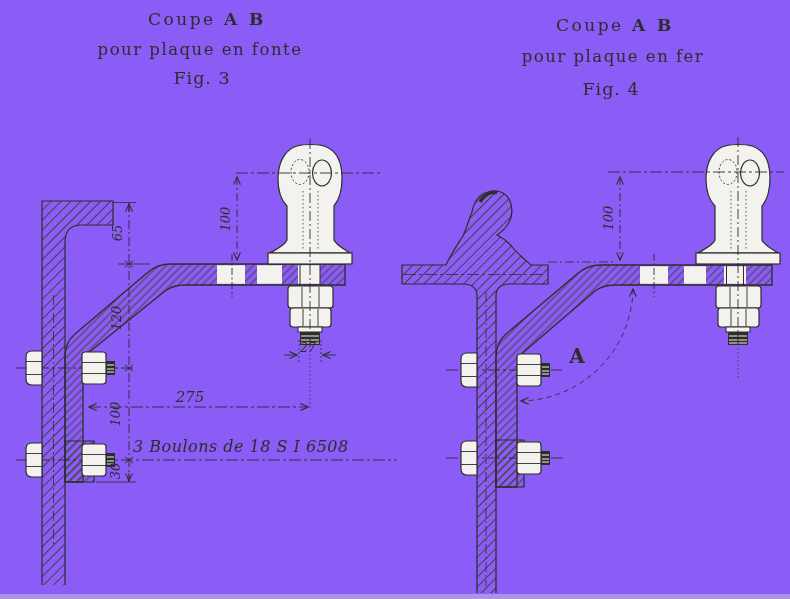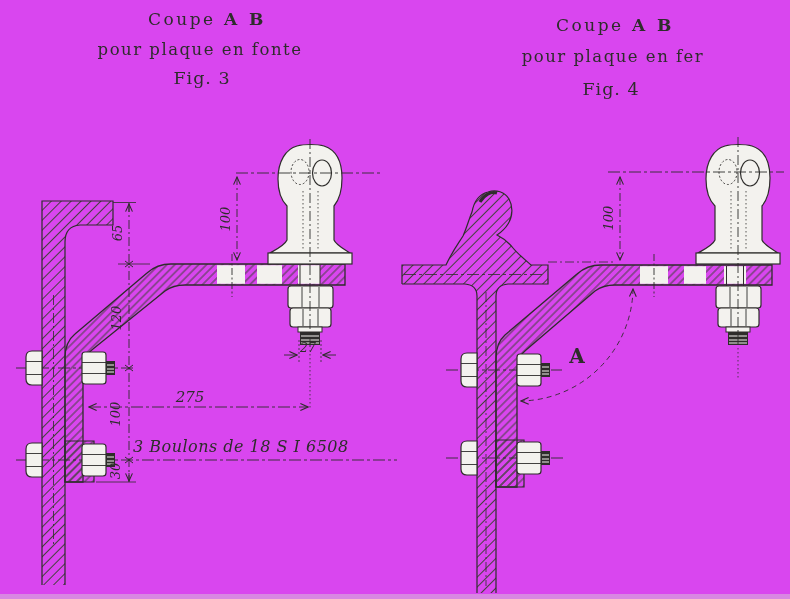--- a/index.html
+++ b/index.html
@@ -1,19 +1,19 @@
 <!DOCTYPE html>
 <html><head>
 <meta charset="utf-8">
 <style>
   html,body{margin:0;padding:0;}
   .canvas{
     position:relative;
     width:790px;height:599px;
-    background:#d946ef;
+    background:#8b5cf6;
     overflow:hidden;
     font-family:"DejaVu Serif", serif;
   }
   svg{display:block;}
   text{fill:#2e2d2b;}
   .t-title{font-size:17px;letter-spacing:2.5px;}
   .t-marks{font-size:17px;font-weight:bold;letter-spacing:3px;}
   .t-sub{font-size:16.5px;letter-spacing:1.5px;}
   .t-fig{font-size:17.5px;letter-spacing:1px;}
   .t-dim{font-size:13px;font-style:italic;}

